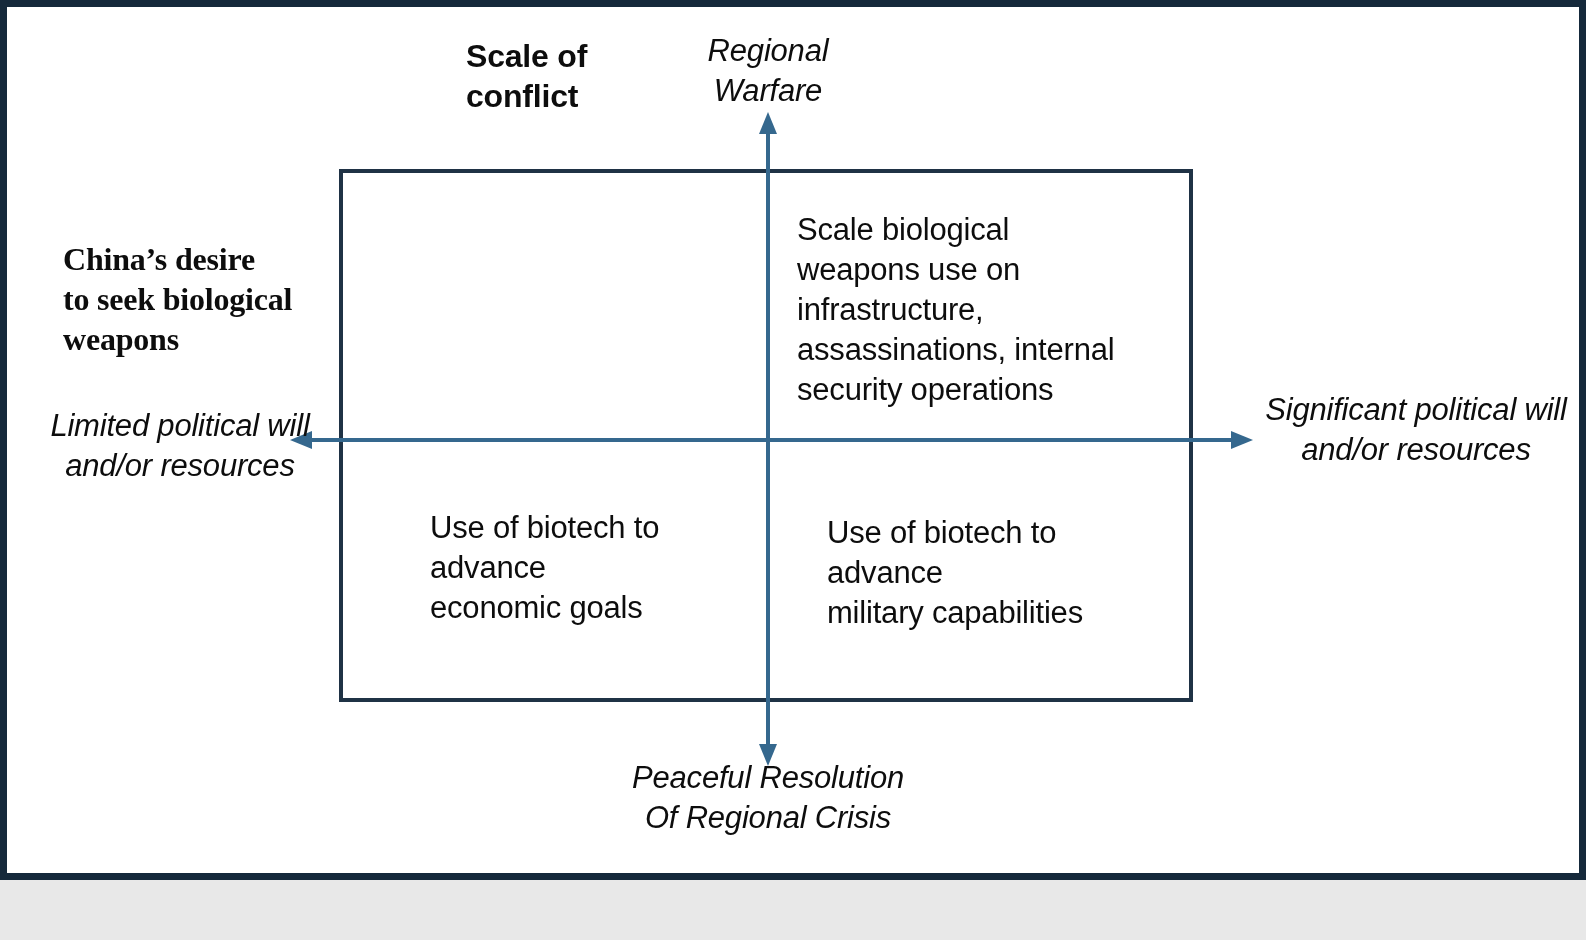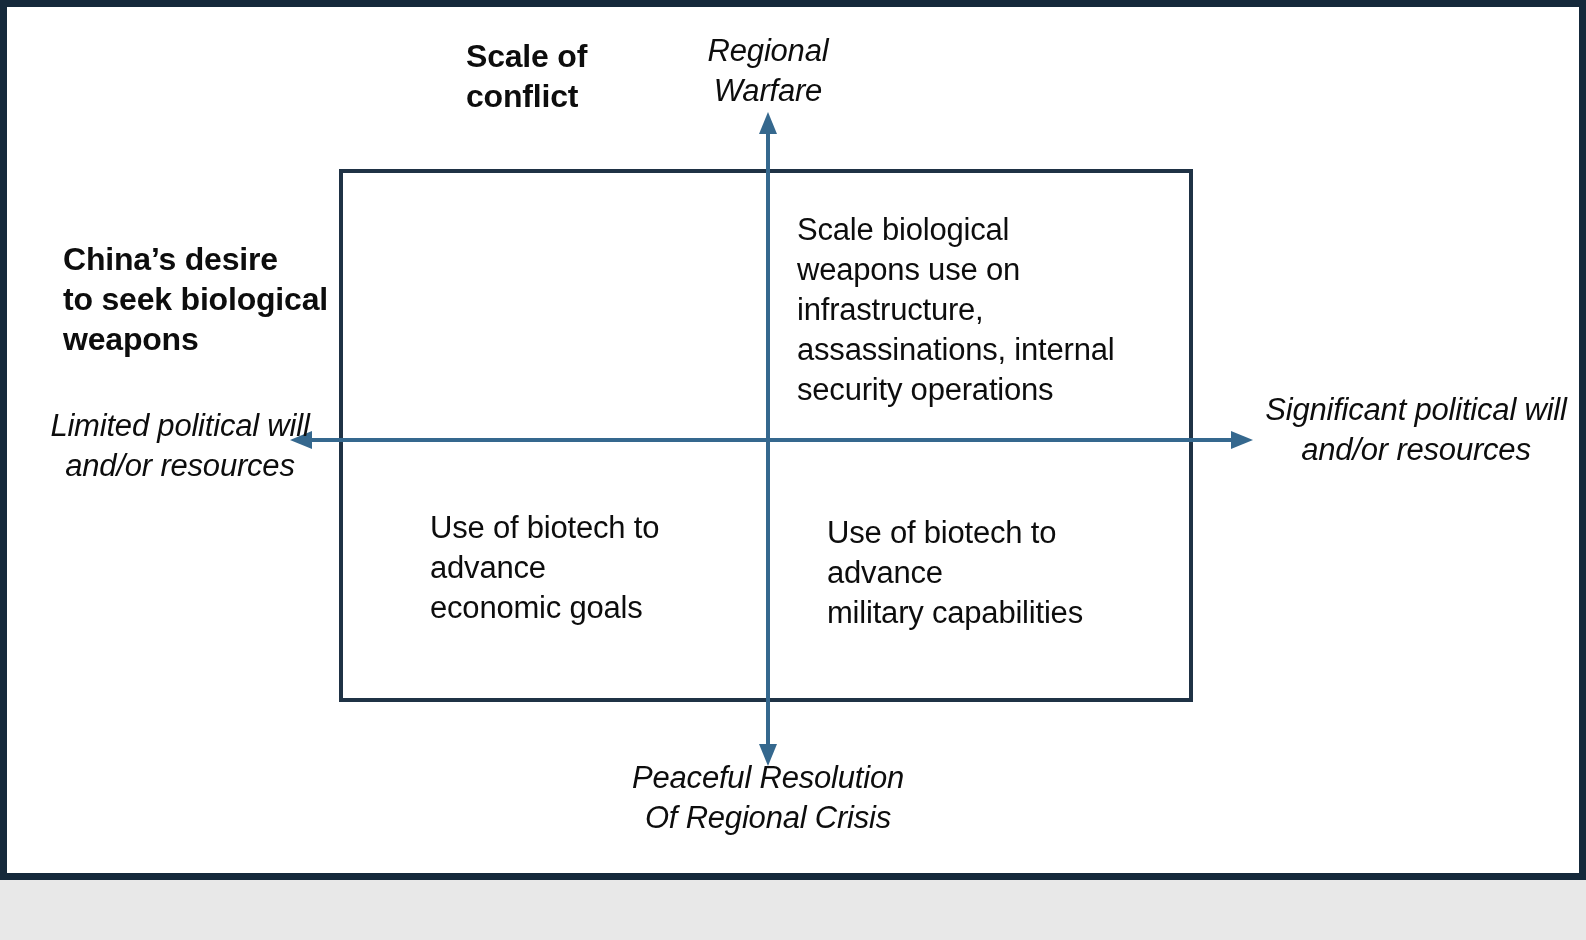--- a/index.html
+++ b/index.html
@@ -65,21 +65,21 @@
 
   <div class="txt bold" style="left:466px;top:36px;">Scale of
 conflict</div>
 
   <div class="txt italic center" style="left:603px;top:758px;width:330px;">Peaceful Resolution
 Of Regional Crisis</div>
 
   <div class="txt italic center" style="left:648px;top:31px;width:240px;">Regional
 Warfare</div>
 
-  <div class="txt bold" style="left:63px;top:239px;">China’s desire
+  <div class="txt bold" style="left:63px;top:239px;font-family:Liberation Serif, serif;">China’s desire
 to seek biological
 weapons</div>
 
   <div class="txt italic center" style="left:15px;top:388px;width:330px;margin-top:18px;">Limited political will
 and/or resources</div>
 
   <div class="txt italic center" style="left:1236px;top:390px;width:360px;">Significant political will
 and/or resources</div>
 
 

